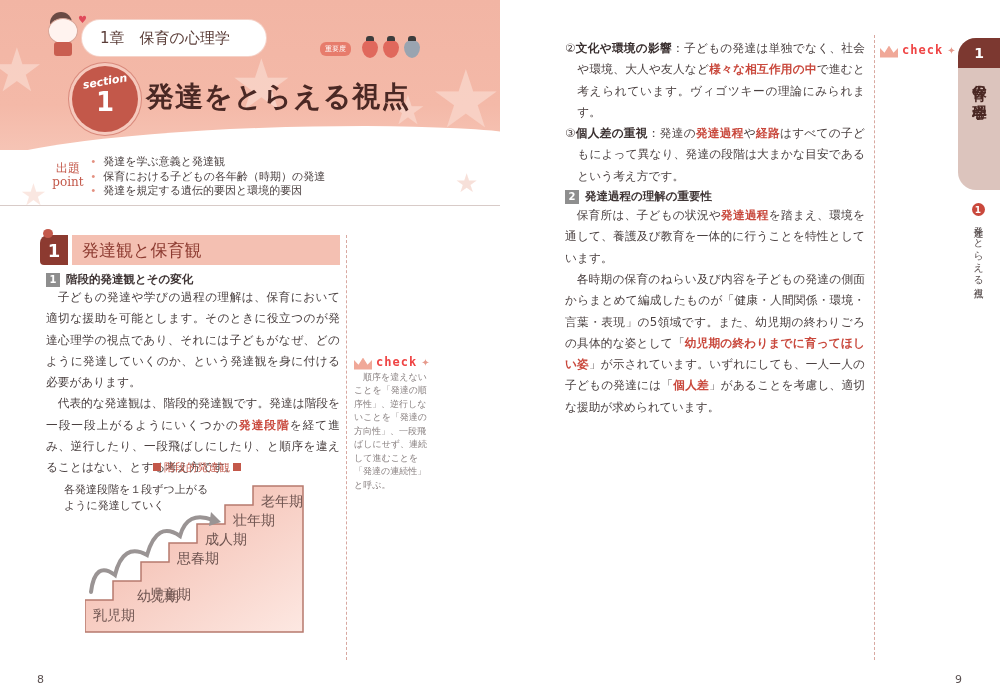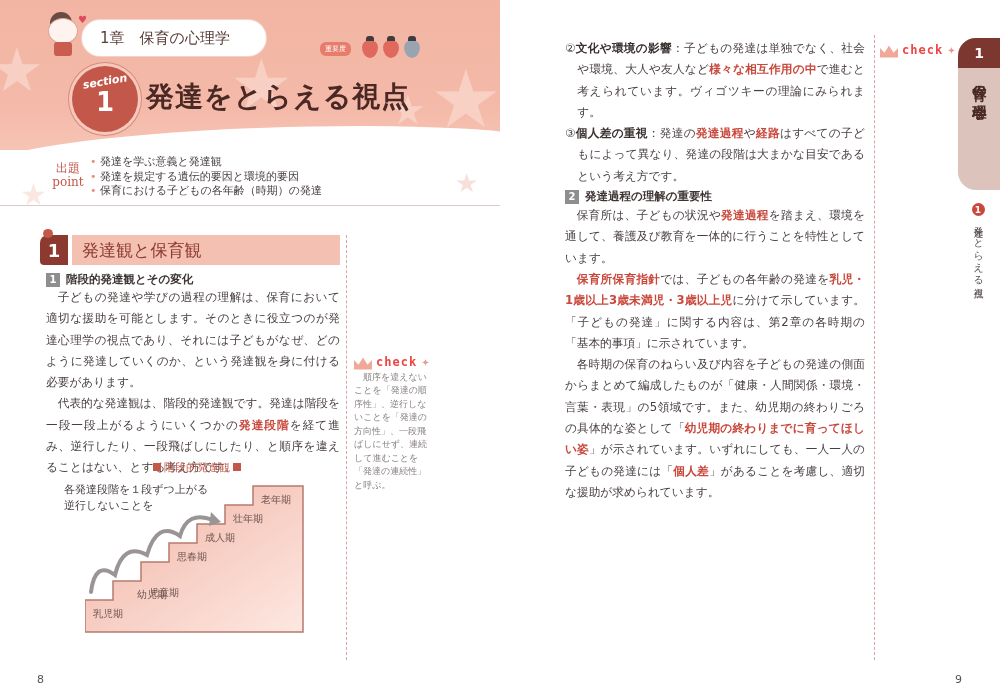--- a/index.html
+++ b/index.html
@@ -29,21 +29,21 @@
   .berry.on { background: #e0685c; }
   .berry.off { background: #9aa4b0; }
 
   .section-badge { position: absolute; left: 72px; top: 66px; width: 66px; height: 66px; border-radius: 50%; background: #c3584a; box-shadow: 0 0 0 3px #f6c9bd, 0 0 0 4px #d98a7c; color: #fff; text-align: center; }
   .section-badge .sec-word { display: block; font-size: 11px; font-style: italic; margin-top: 9px; transform: rotate(-10deg); font-weight: bold; }
   .section-badge .sec-num { display: block; font-size: 26px; font-weight: bold; line-height: 28px; }
   .section-title { position: absolute; left: 146px; top: 78px; font-size: 28px; font-weight: bold; color: #4a2824; letter-spacing: 1px; }
 
   .point-box { position: absolute; left: 50px; top: 155px; display: flex; gap: 4px; }
   .point-label { color: #c3584a; font-family: "DejaVu Serif", serif; font-size: 12px; line-height: 14px; text-align: center; width: 36px; padding-top: 6px; }
-  .point-list { list-style: none; font-size: 11px; line-height: 14.5px; color: #4a4040; }
+  .point-list { list-style: none; font-size: 11px; line-height: 14.5px; color: #4a4040; font-family: Liberation Mono, monospace; }
   .point-list li::before { content: "• "; color: #e39080; }
   .banner-line { position: absolute; left: 0; top: 205px; width: 500px; height: 1px; background: #d8cbc8; }
 
   
   .h1-row { position: absolute; left: 40px; top: 235px; width: 300px; height: 30px; display: flex; align-items: stretch; }
   .h1-num { width: 28px; background: #8c3a30; color: #fff; font-weight: bold; font-size: 18px; display: flex; align-items: center; justify-content: center; border-radius: 8px 0 0 4px; position: relative; }
   .h1-num::before { content: ""; position: absolute; left: 3px; top: -6px; width: 10px; height: 9px; border-radius: 50%; background: #c3584a; }
   .h1-title { flex: 1; margin-left: 4px; background: #f4c0b2; color: #8c3a30; font-size: 17px; display: flex; align-items: center; padding-left: 10px; }
 
   .h2 { display: flex; align-items: center; gap: 6px; font-weight: bold; font-size: 11.5px; color: #3e3434; }
@@ -61,21 +61,21 @@
   .crown { width: 18px; height: 12px; background: #f0a898; clip-path: polygon(0 100%,0 20%,25% 60%,50% 0,75% 60%,100% 20%,100% 100%); }
   .check-word { font-family: "DejaVu Sans Mono", monospace; font-weight: bold; font-size: 12px; color: #ef4444; letter-spacing: 1px; text-align: center; }
   .sparkle { color: #e69a8c; font-size: 10px; }
 
   
   .fig-title { position: absolute; left: 150px; top: 460px; font-size: 11px; color: #c3584a; }
   .fig-title .sq { display: inline-block; width: 8px; height: 8px; background: #c3584a; margin: 0 3px; }
   .fig-caption { position: absolute; left: 64px; top: 482px; font-size: 11px; line-height: 16px; color: #4a4040; }
   .stairs { position: absolute; left: 85px; top: 480px; width: 220px; height: 154px; }
   .stairs svg { position: absolute; left: 0; top: 0; }
-  .step-label { position: absolute; font-size: 10px; color: #6e5450; }
+  .step-label { position: absolute; font-size: 14px; color: #6e5450; }
   .page-num { position: absolute; top: 673px; font-size: 11px; color: #5a5050; }
 
   
   .right-col { position: absolute; left: 565px; top: 38px; width: 300px; }
   .list-item { padding-left: 1.05em; text-indent: -1.05em; }
   .list-item b { color: #3a3030; }
 
   .sidebar-divider-right { position: absolute; left: 874px; top: 35px; height: 625px; border-left: 1px dashed #d8a8a0; }
   .ref-note { position: absolute; left: 880px; top: 502px; font-size: 9px; line-height: 13px; color: #8a8282; }
   .ref-arrow { color: #8c3a30; font-weight: bold; }
@@ -125,22 +125,22 @@
       </div>
       <div class="section-title">発達をとらえる視点</div>
 
       <div class="point-box">
         <div class="point-label">
           <div>出題</div>
           <div>point</div>
         </div>
         <ul class="point-list">
           <li>発達を学ぶ意義と発達観</li>
+          <li>保育における子どもの各年齢（時期）の発達</li>
           <li>発達を規定する遺伝的要因と環境的要因</li>
-          <li>保育における子どもの各年齢（時期）の発達</li>
         </ul>
       </div>
       <div class="banner-line"></div>
     </div>
 
     <div class="h1-row">
       <div class="h1-num">1</div>
       <div class="h1-title">発達観と保育観</div>
     </div>
 
@@ -159,21 +159,21 @@
         <span class="crown"></span>
         <span class="check-word">check</span>
         <span class="sparkle">✦</span>
       </div>
       <div class="indent">順序を違えないことを「発達の順序性」、逆行しないことを「発達の方向性」、一段飛ばしにせず、連続して進むことを「発達の連続性」と呼ぶ。</div>
     </div>
 
     <div class="fig-title"><span class="sq"></span><span>階段的発達観</span><span class="sq"></span></div>
     <div class="fig-caption">
       <div>各発達段階を１段ずつ上がる</div>
-      <div>逆行しないことを</div>
+      <div>ように発達していく</div>
     </div>
     <div class="stairs">
       <svg width="220" height="154" viewBox="0 0 220 154">
         <defs>
           <linearGradient id="sg" x1="0" y1="0" x2="1" y2="1">
             <stop offset="0" stop-color="#f1b3a4"></stop>
             <stop offset="1" stop-color="#fde8e2"></stop>
           </linearGradient>
         </defs>
         <path d="M0 152 L0 120 L28 120 L28 101 L56 101 L56 82 L84 82 L84 63 L112 63 L112 44 L140 44 L140 25 L168 25 L168 6 L218 6 L218 152 Z" fill="url(#sg)" stroke="#b77a6e" stroke-width="1.5"></path>
@@ -198,21 +198,20 @@
 
     <p class="body-text list-item"><span>②</span><b>文化や環境の影響</b><span>：子どもの発達は単独でなく、社会や環境、大人や友人など</span><span class="red">様々な相互作用の中</span><span>で進むと考えられています。ヴィゴツキーの理論にみられます。</span></p>
     <p class="body-text list-item"><span>③</span><b>個人差の重視</b><span>：発達の</span><span class="red">発達過程</span><span>や</span><span class="red">経路</span><span>はすべての子どもによって異なり、発達の段階は大まかな目安であるという考え方です。</span></p>
 
     <div class="h2" style="margin:2px 0 1px;">
       <span class="h2-num">2</span>
       <span>発達過程の理解の重要性</span>
     </div>
 
     <p class="body-text indent"><span>保育所は、子どもの状況や</span><span class="red">発達過程</span><span>を踏まえ、環境を通して、養護及び教育を一体的に行うことを特性としています。</span></p>
-    <p class="body-text indent"><span class="red">保育所保育指針</span><span>では、子どもの各年齢の発達を</span><span class="red">乳児・1歳以上3歳未満児・3歳以上児</span><span>に分けて示しています。「子どもの発達」に関する内容は、第2章の各時期の「基本的事項」に示されています。</span></p>
     <p class="body-text indent"><span>各時期の保育のねらい及び内容を子どもの発達の側面からまとめて編成したものが「健康・人間関係・環境・言葉・表現」の5領域です。また、幼児期の終わりごろの具体的な姿として「</span><span class="red">幼児期の終わりまでに育ってほしい姿</span><span>」が示されています。いずれにしても、一人一人の子どもの発達には「</span><span class="red">個人差</span><span>」があることを考慮し、適切な援助が求められています。</span></p>
 
   </div>
 
   <div class="sidebar-divider-right"></div>
   <div class="check-note" style="left:880px;top:44px;width:76px;">
     <div class="check-head">
       <span class="crown"></span>
       <span class="check-word">check</span>
       <span class="sparkle">✦</span>

